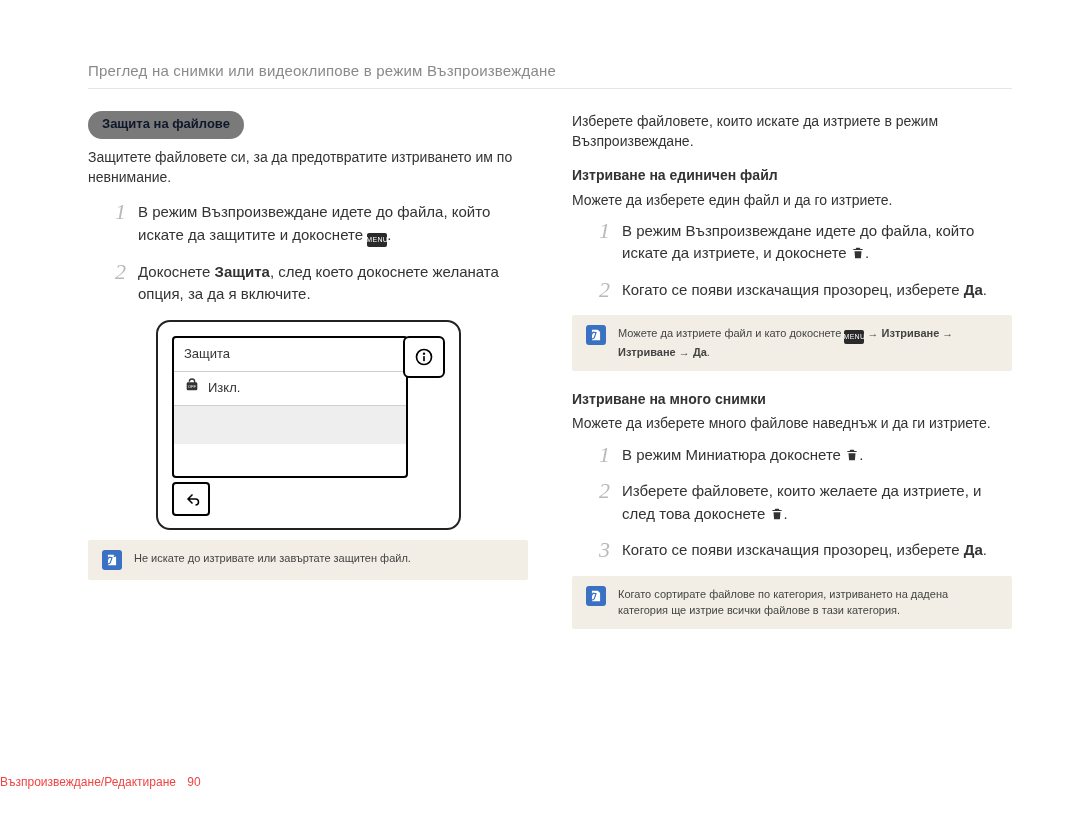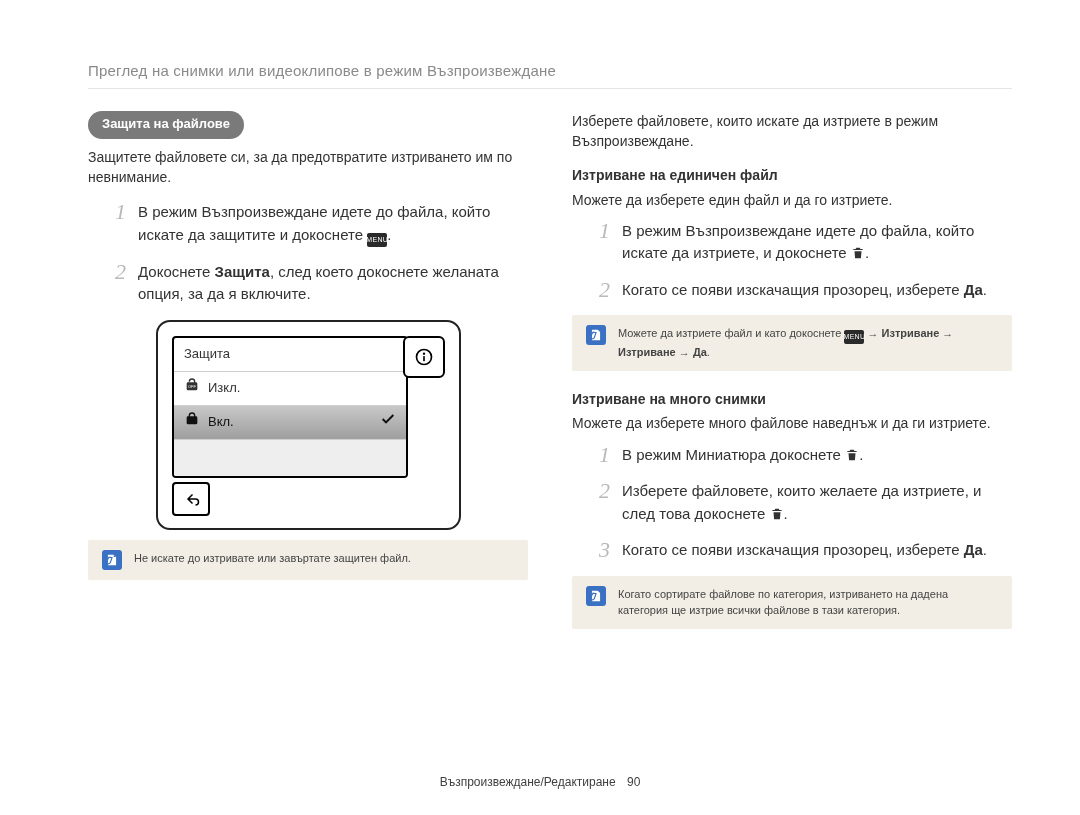--- a/index.html
+++ b/index.html
@@ -36,21 +36,21 @@
     margin-bottom:6px;
   }
   .bc-rule{
     height:1px;background:var(--hr);margin:4px 0 22px 0;
   }
   .cols{display:flex;gap:44px;}
   .col{flex:1 1 0;min-width:0;}
   .pill{
     display:inline-block;
     background:var(--pill);
-    color:#ffffff;
+    color:#0f172a;
     border-radius:16px;
     padding:4px 14px 5px 14px;
     font-weight:700;
     font-size:13px;
     margin-bottom:8px;
   }
   .lead{margin:0 0 14px 0;}
   .steps{list-style:none;padding:0;margin:0 0 14px 0;}
   .steps li{display:flex;gap:12px;margin:0 0 14px 20px;}
   .stepnum{
@@ -110,22 +110,22 @@
     position:absolute;top:14px;right:14px;width:38px;height:38px;
     border:2px solid #000;border-radius:6px;display:flex;align-items:center;justify-content:center;background:#fff;
   }
   .side-btn svg{width:20px;height:20px;}
   .back-btn{
     position:absolute;left:14px;bottom:12px;width:34px;height:30px;
     border:2px solid #000;border-radius:4px;display:flex;align-items:center;justify-content:center;background:#fff;
   }
   .back-btn svg{width:18px;height:18px;}
   .footer{
-    position:absolute;left:0;right:0;bottom:24px;text-align:center;
-    font-size:12px;color:#404040;
+    position:absolute;left:0;right:0;bottom:24px;
+    font-size:12px;color:#ef4444;
   }
   .footer .sep{margin-left:8px;}
 </style>
 </head>
 <body>
 
 <div class="page">
   <div class="bc">Преглед на снимки или видеоклипове в режим Възпроизвеждане</div>
   <div class="bc-rule"></div>
 
@@ -163,35 +163,20 @@
             <span class="left">
               <span>
                 <svg viewBox="0 0 24 24" width="16" height="16">
                     <path fill="#333" d="M17 8V7a5 5 0 0 0-10 0h2a3 3 0 0 1 6 0v1H6a2 2 0 0 0-2 2v8a2 2 0 0 0 2 2h12a2 2 0 0 0 2-2v-8a2 2 0 0 0-2-2h-1z"></path>
                     <text x="12" y="17" text-anchor="middle" font-size="6" fill="#fff" font-family="Arial">OFF</text>
                   </svg>
               </span>
               <span>Изкл.</span>
             </span>
           </div>
-          <div class="row selected">
-            <span class="left">
-              <span>
-                <svg viewBox="0 0 24 24" width="16" height="16">
-                    <path fill="#111" d="M12 2a5 5 0 0 0-5 5v1H6a2 2 0 0 0-2 2v8a2 2 0 0 0 2 2h12a2 2 0 0 0 2-2v-8a2 2 0 0 0-2-2h-1V7a5 5 0 0 0-5-5zm-3 6V7a3 3 0 0 1 6 0v1H9z"></path>
-                  </svg>
-              </span>
-              <span>Вкл.</span>
-            </span>
-            <span class="check">
-              <svg viewBox="0 0 24 24">
-                  <path fill="none" stroke="#111" stroke-width="3" d="M4 12l5 5L20 6"></path>
-                </svg>
-            </span>
-          </div>
           <div class="blank"></div>
         </div>
         <div class="side-btn">
           <svg viewBox="0 0 24 24">
               <circle cx="12" cy="12" r="9" fill="none" stroke="#000" stroke-width="2"></circle>
               <circle cx="12" cy="8" r="1.4" fill="#000"></circle>
               <rect x="11" y="11" width="2" height="6" fill="#000"></rect>
             </svg>
         </div>
         <div class="back-btn">

